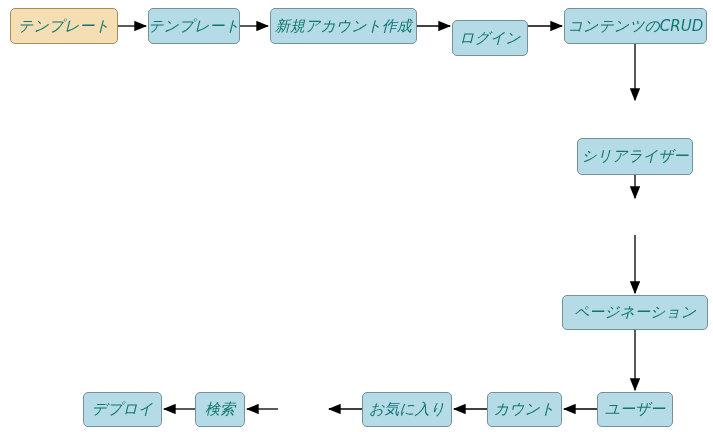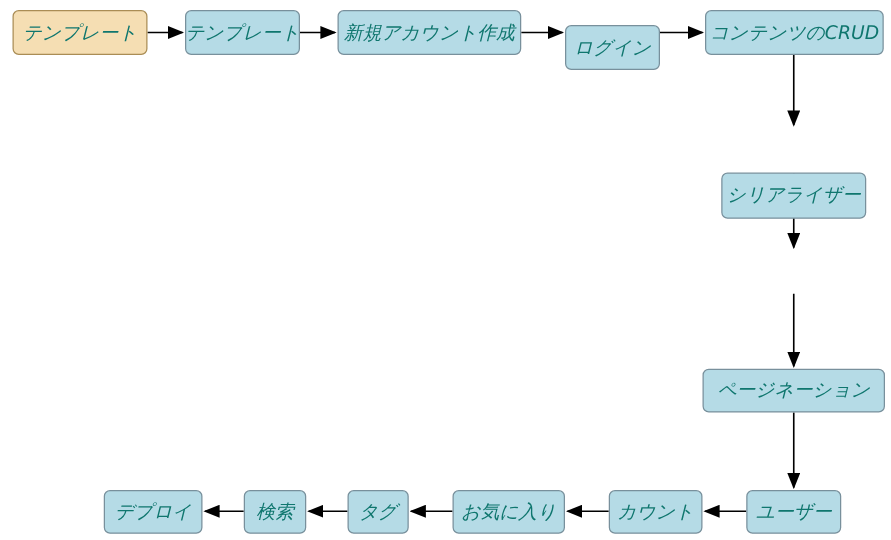--- a/index.html
+++ b/index.html
@@ -96,17 +96,16 @@
   <div class="node start n-template">テンプレート</div>
   <div class="node n-mail">テンプレート</div>
   <div class="node n-account">新規アカウント作成</div>
   <div class="node n-login">ログイン</div>
   <div class="node n-crud">コンテンツのCRUD</div>
   <div class="node n-serializer">シリアライザー</div>
   <div class="node n-upload">ページネーション</div>
   <div class="node n-user">ユーザー</div>
   <div class="node n-count">カウント</div>
   <div class="node n-favorite">お気に入り</div>
-  <div class="node n-tag">タグ</div>
   <div class="node n-search">検索</div>
   <div class="node n-deploy">デプロイ</div>
 
 </div>
 
 </body></html>

